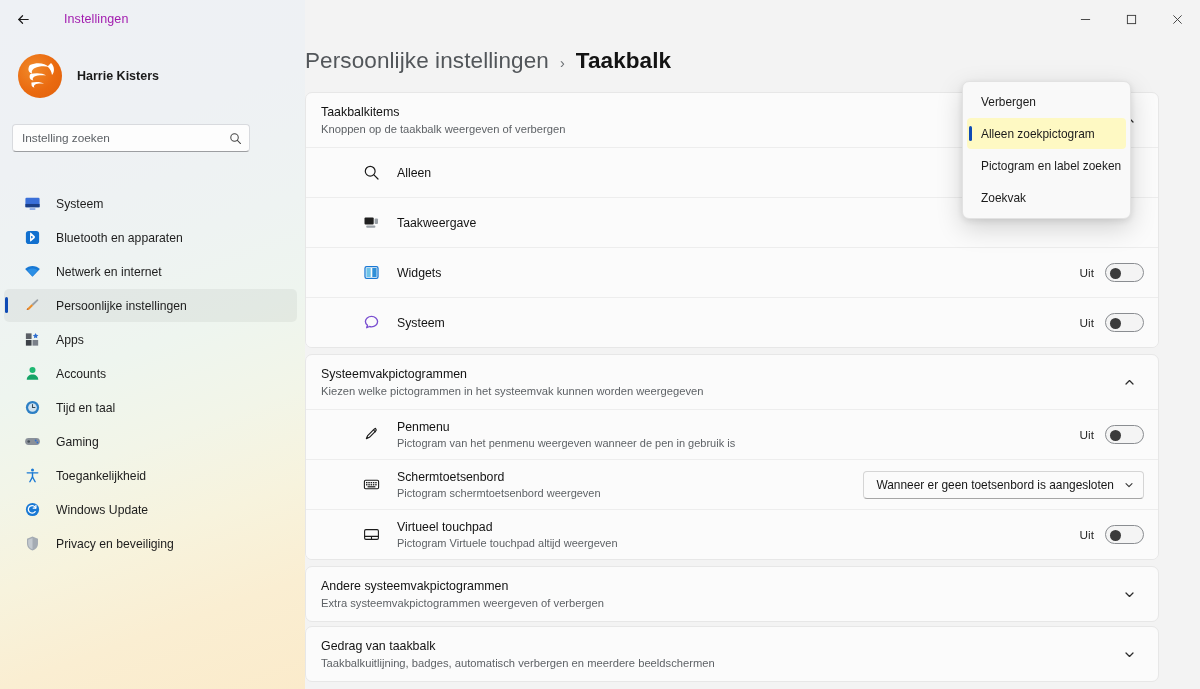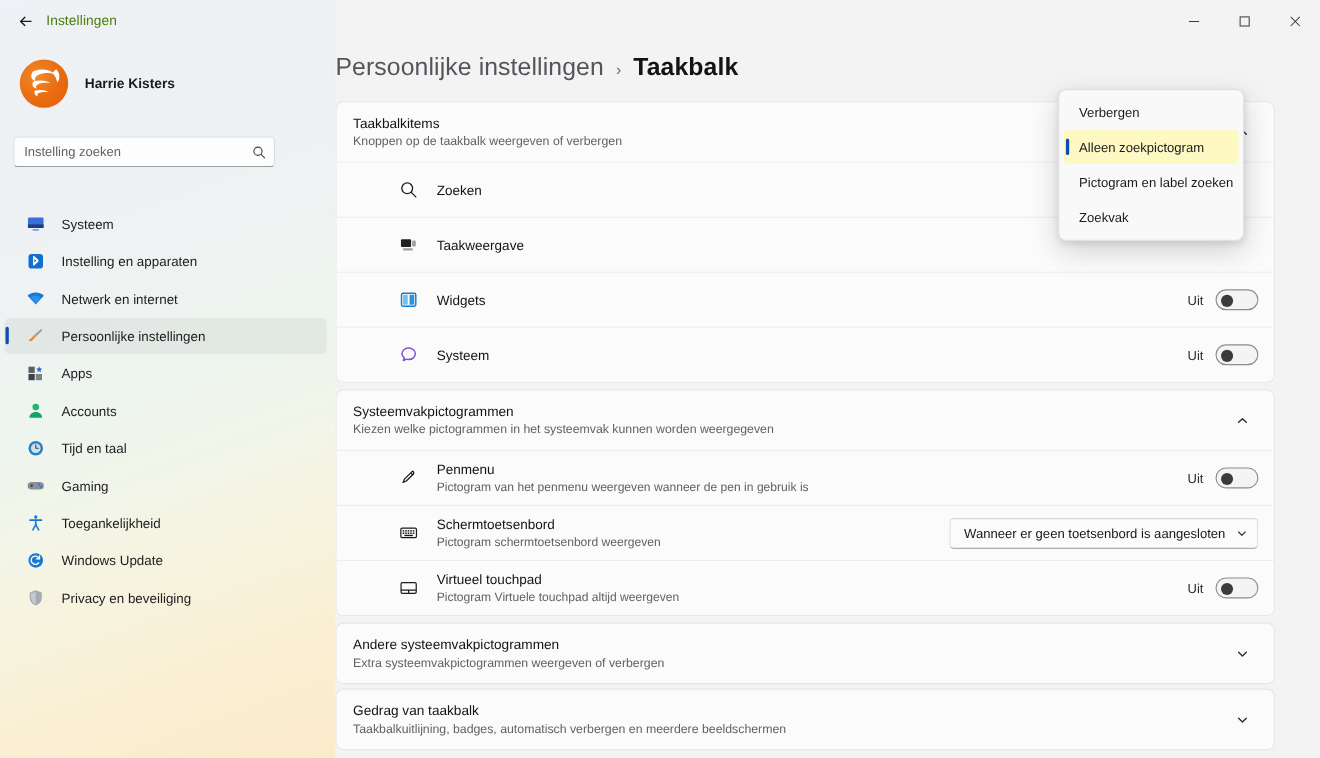--- a/index.html
+++ b/index.html
@@ -25,21 +25,21 @@
     pointer-events: none;
   }
   #back-btn {
     width: 34px; height: 30px; margin-left: 6px;
     display: flex; align-items: center; justify-content: center;
     border-radius: 4px; pointer-events: auto; cursor: default;
     color: #1b1b1b;
   }
   #back-btn svg { width: 15px; height: 15px; }
   #title-text {
-    font-size: 12.5px; color: #4d7c0f; margin-left: 2px;
+    font-size: 12.5px; color: #a21caf; margin-left: 24px;
     letter-spacing: .1px;
   }
   #wincontrols {
     margin-left: auto; display: flex; height: 38px; pointer-events: auto;
   }
   .wc {
     width: 46px; height: 38px; display: flex; align-items: center;
     justify-content: center; color: #3a3a3a; cursor: default;
   }
   .wc svg { width: 11px; height: 11px; }
@@ -328,21 +328,21 @@
         <span class="nav-label">Systeem</span>
       </div>
 
       <div class="nav-item">
         <span class="nav-icon">
           <svg viewBox="0 0 18 18">
               <rect x="2" y="2" width="14" height="14" rx="3" fill="#1170cf"></rect>
               <path d="M7 5.4l4 3.6-4 3.6V4.4l4 3.6-4 3.6" fill="none" stroke="#fff" stroke-width="1.15" stroke-linejoin="round" stroke-linecap="round"></path>
             </svg>
         </span>
-        <span class="nav-label">Instelling en apparaten</span>
+        <span class="nav-label">Bluetooth en apparaten</span>
       </div>
 
       <div class="nav-item">
         <span class="nav-icon">
           <svg viewBox="0 0 18 18">
               <path d="M1.2 6.3C3.3 4.3 6 3.2 9 3.2s5.7 1.1 7.8 3.1L9 14.6z" fill="#1878d4"></path>
               <path d="M3.6 7.9C5.1 6.6 7 5.9 9 5.9s3.9.7 5.4 2L9 13.9z" fill="#2f93e8" opacity=".85"></path>
             </svg>
         </span>
         <span class="nav-label">Netwerk en internet</span>
@@ -465,21 +465,21 @@
         </div>
 
         <div class="row">
           <span class="row-icon">
             <svg viewBox="0 0 17 17" fill="none" stroke="#1b1b1b" stroke-width="1.2">
                 <circle cx="7.2" cy="7.2" r="4.9"></circle>
                 <line x1="10.9" y1="10.9" x2="15" y2="15" stroke-linecap="round"></line>
               </svg>
           </span>
           <div class="row-texts">
-            <div class="row-title">Zoeken</div>
+            <div class="row-title">Alleen</div>
           </div>
           <div class="row-right"></div>
         </div>
 
         <div class="row">
           <span class="row-icon">
             <svg viewBox="0 0 17 17">
                 <rect x="1.5" y="3.4" width="9.2" height="7.2" rx="1" fill="#1f1f1f"></rect>
                 <rect x="3.2" y="11.6" width="9.2" height="2.2" rx="1" fill="#9aa0a6"></rect>
                 <rect x="11.6" y="4.6" width="3.4" height="5.5" rx="1" fill="#9aa0a6"></rect>

